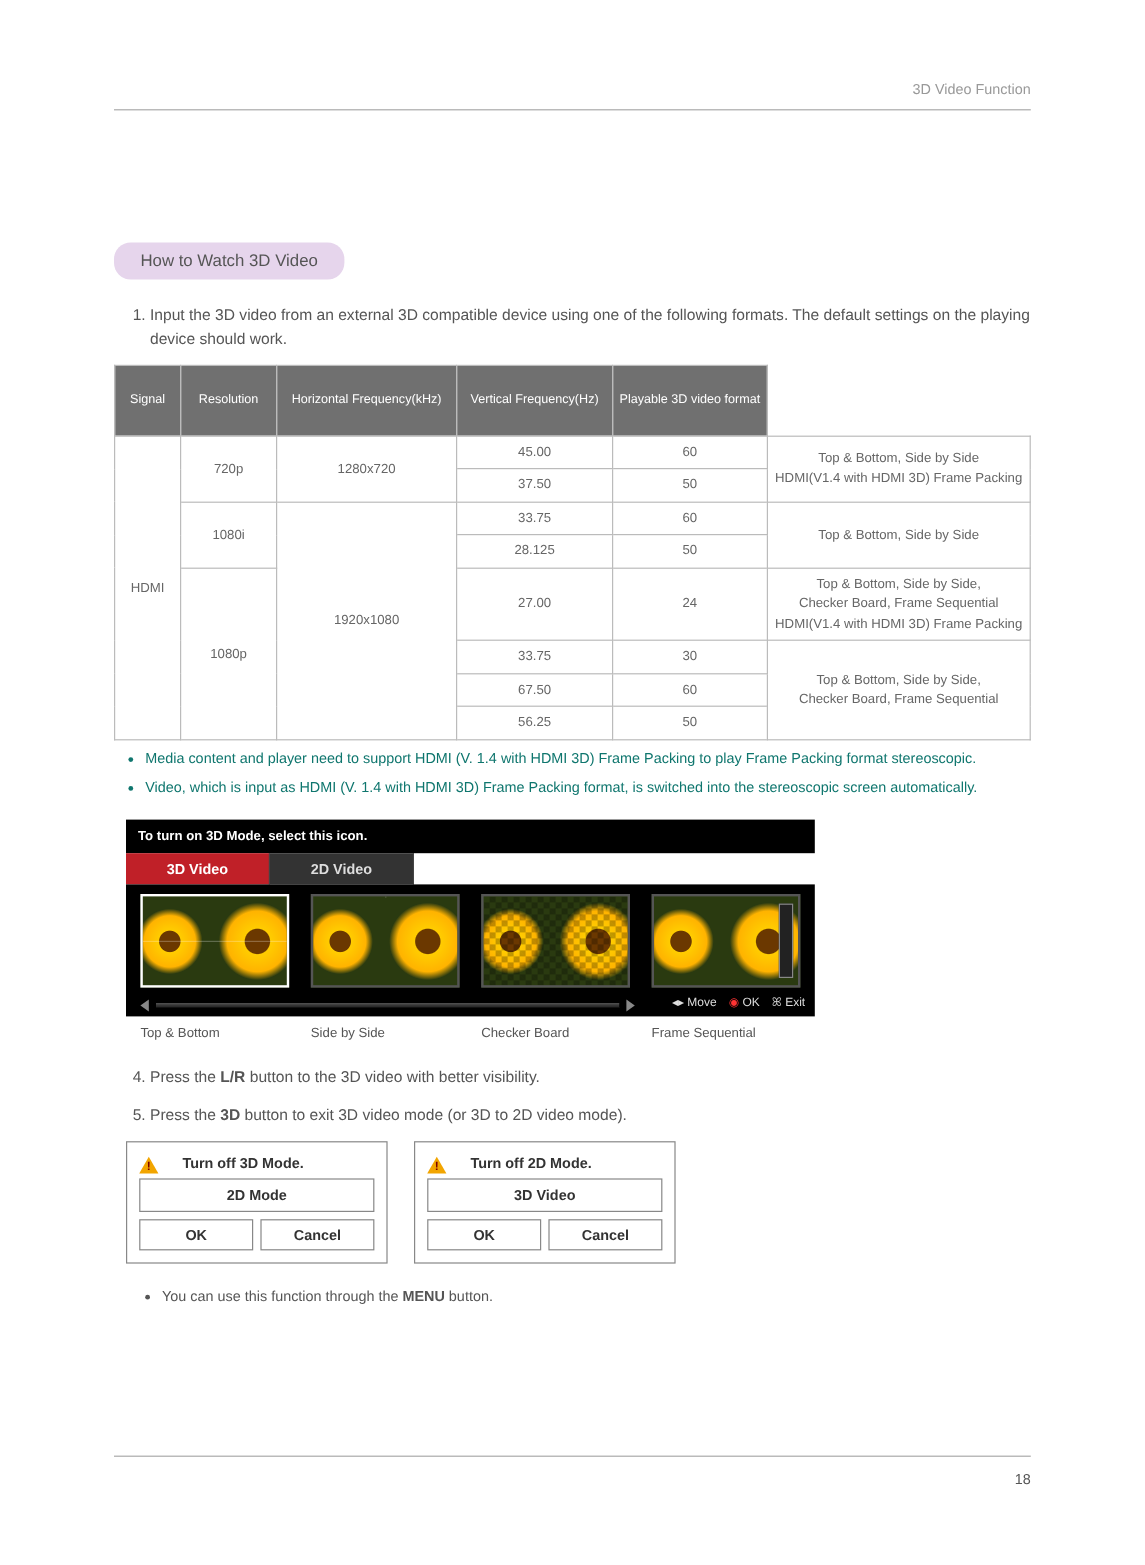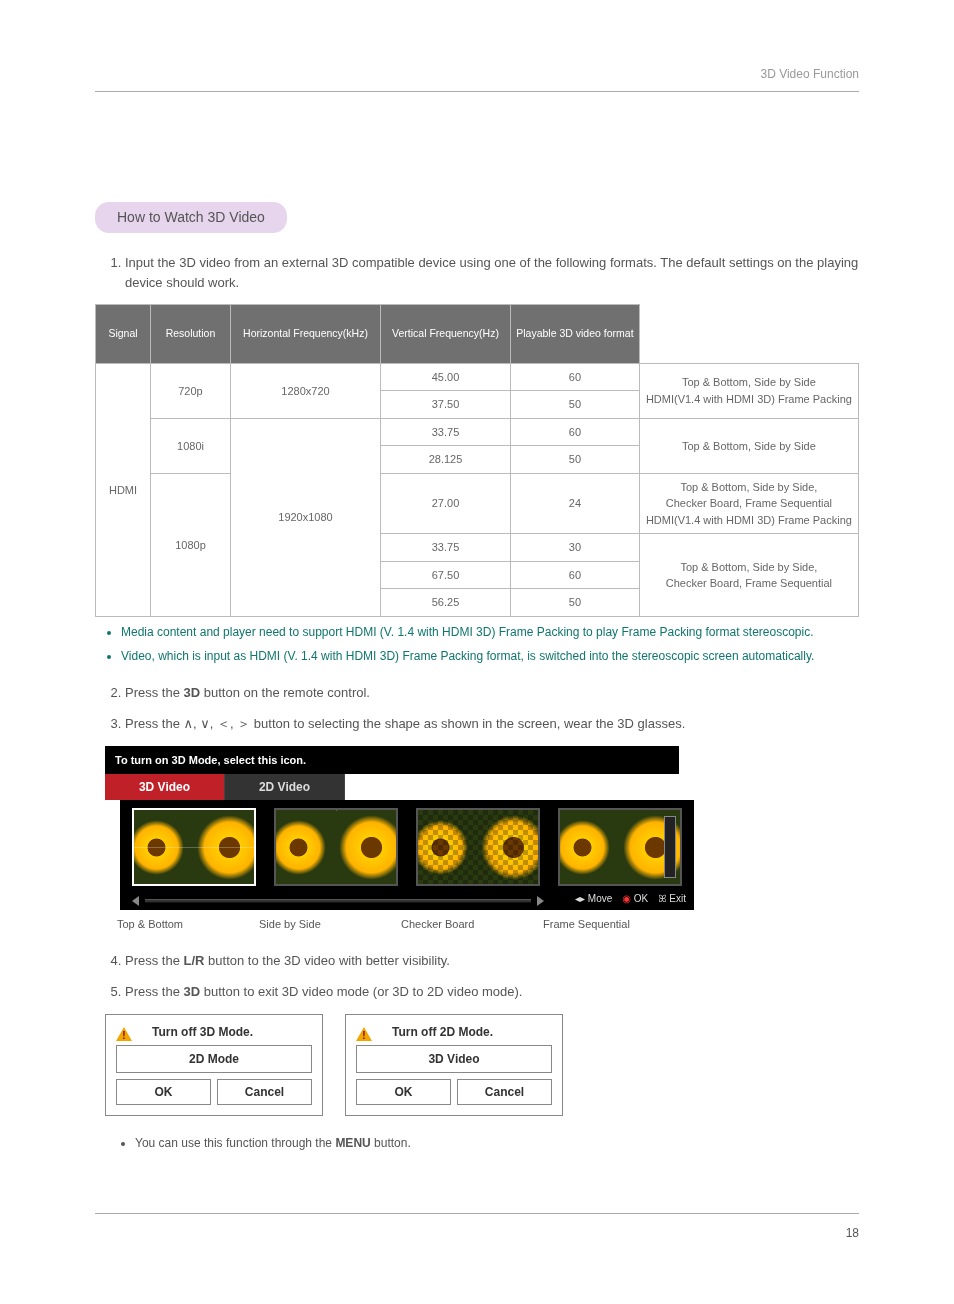--- a/index.html
+++ b/index.html
@@ -91,21 +91,20 @@
     color: #fff;
     border-right: 1px solid #444;
   }
   .osd-tab.active { background: #c02028; }
   .osd-tab.inactive { background: #333; color: #ddd; }
   .osd-black-body {
     background: #000;
     width: 574px;
     height: 110px;
     position: relative;
-    margin-left: 15px;
   }
   .osd-thumb-row {
     position: absolute;
     top: 8px; left: 0; right: 0;
     display: flex;
     gap: 18px;
     padding: 0 12px;
   }
   .thumb {
     flex: 1;
@@ -298,28 +297,20 @@
         <td>50</td>
       </tr>
     </tbody>
   </table>
 
   <ul class="bullets">
     <li>Media content and player need to support HDMI (V. 1.4 with HDMI 3D) Frame Packing to play Frame Packing format stereoscopic.</li>
     <li>Video, which is input as HDMI (V. 1.4 with HDMI 3D) Frame Packing format, is switched into the stereoscopic screen automatically.</li>
   </ul>
 
-  <ol class="main-list" start="2">
-    <li>
-      <span>Press the </span><span class="strong-mid">3D</span><span> button on the remote control.</span>
-    </li>
-    <li>
-      <span>Press the </span><span class="symbol">∧, ∨, ＜, ＞</span><span> button to selecting the shape as shown in the screen, wear the 3D glasses.</span>
-    </li>
-  </ol>
 
   <div class="osd-wrap">
     <div class="osd-title-row">To turn on 3D Mode, select this icon.</div>
     <div class="osd-tabs-row" style="width:260px">
       <div class="osd-tab active">3D Video</div>
       <div class="osd-tab inactive">2D Video</div>
     </div>
     <div class="osd-black-body">
       <div class="osd-thumb-row">
         <div class="thumb selected">

